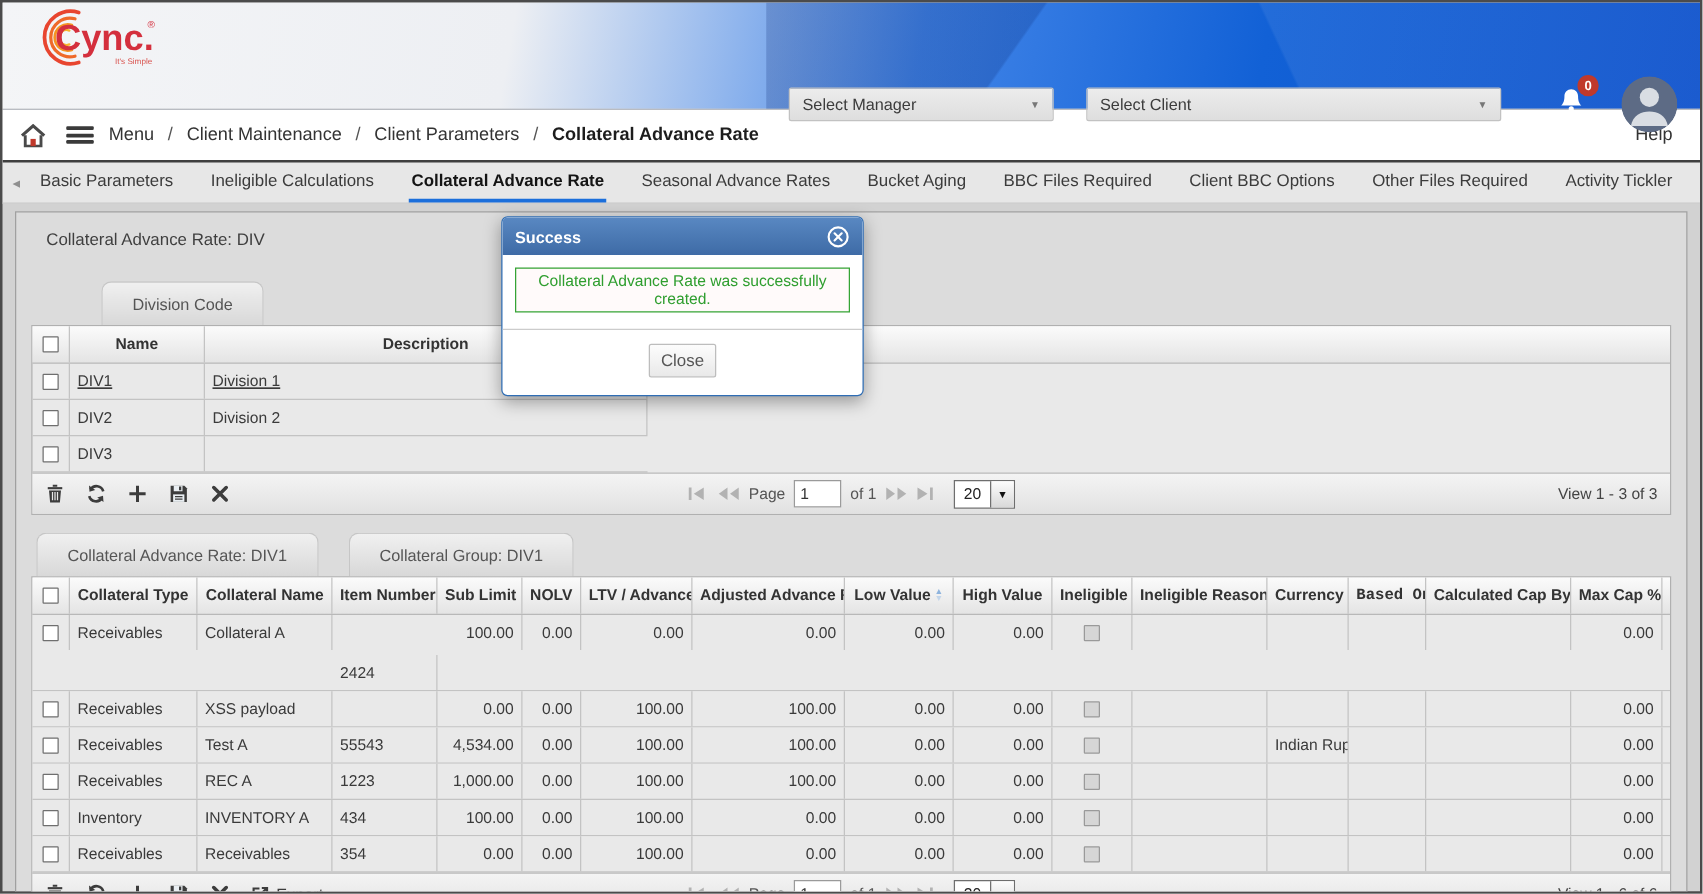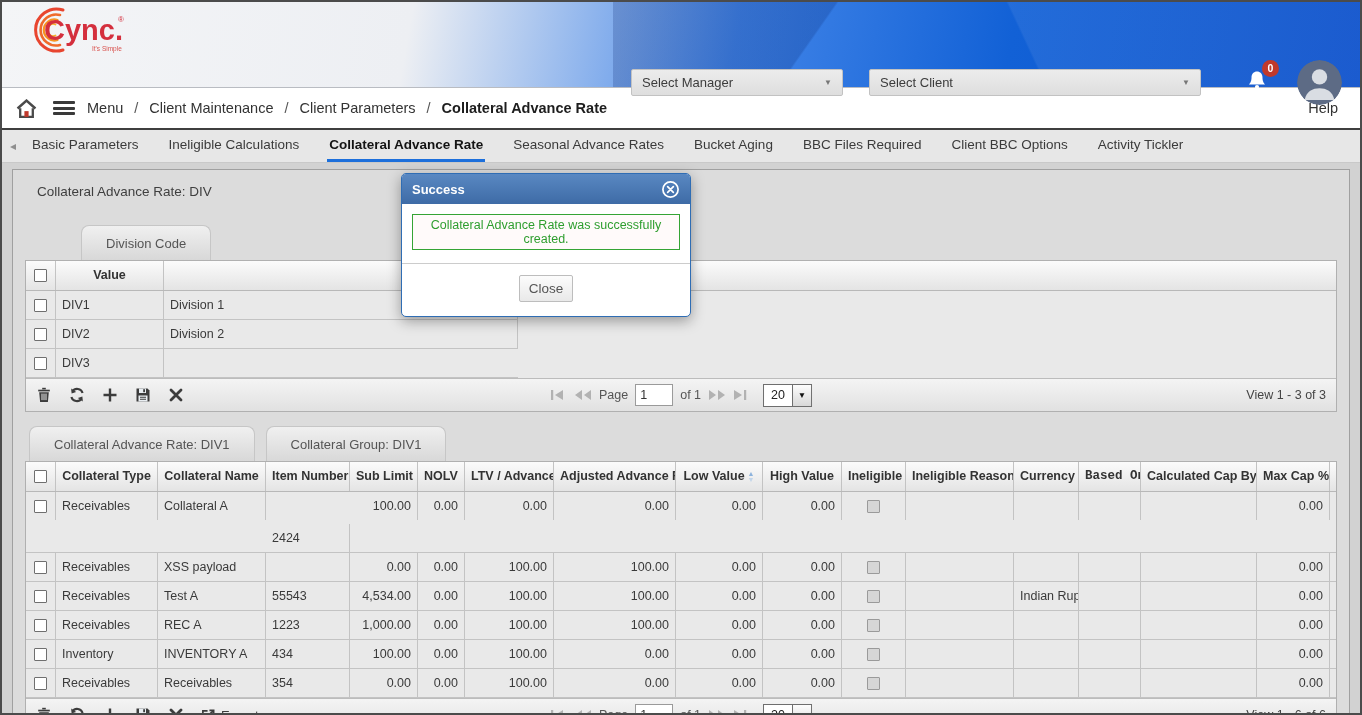--- a/index.html
+++ b/index.html
@@ -43,21 +43,21 @@
   .ntab { display:flex; align-items:center; cursor:pointer; border-bottom:3px solid transparent; padding:0 2px; white-space:nowrap; }
   .ntab.active { font-weight:bold; color:#141414; border-bottom:3px solid #1c6fdb; }
 
   
   .content { margin:6px 10px 8px 10px; height:548px; background:#dcdcdc; border:1px solid #a0a0a0; padding:8px 12px; position:relative; overflow:hidden; }
   .page-title { font-size:13.5px; color:#3f3f3f; margin:6px 0 0 12px; }
   .sheet-tab { display:inline-flex; align-items:center; justify-content:center; height:35px; padding:0 24px;
     background:linear-gradient(#f0f0f0,#d8d8d8); border:1px solid #c6c6c6; border-bottom:none; border-radius:8px 8px 0 0;
     color:#555; font-size:13px; cursor:pointer; white-space:nowrap; }
   .tab-division { margin:26px 0 0 56px; min-width:113px; }
-  .tabs-row2 { margin:14px 0 0 4px; display:flex; gap:11px; }
+  .tabs-row2 { margin:14px 0 0 4px; display:flex; gap:24px; }
 
   
   .grid { border:1px solid #b0b0b0; background:#e9e9e9; }
   .ghead { display:flex; background:linear-gradient(#fbfbfb,#e4e4e4); border-bottom:1px solid #b8b8b8; }
   .gcell { border-right:1px solid #c3c3c3; padding:0 6px; height:28px; line-height:28px; overflow:hidden; white-space:nowrap;
     font-size:12.5px; color:#3a3a3a; flex:none; }
   .hcell { height:29px; line-height:29px; font-weight:bold; color:#333; text-align:center; cursor:pointer; }
   .hcell.clip { text-align:left; }
   .cbcell { display:flex; align-items:center; justify-content:center; padding:0; }
   .cbx { width:13px; height:13px; background:#fff; border:1px solid #6f6f6f; border-radius:1px; display:inline-block; }
@@ -188,42 +188,46 @@
         <div class="ntab">
           <span>Bucket Aging</span>
         </div>
         <div class="ntab">
           <span>BBC Files Required</span>
         </div>
         <div class="ntab">
           <span>Client BBC Options</span>
         </div>
         <div class="ntab">
+          <span>Other Files Required</span>
+        </div>
+        <div class="ntab">
           <span>Activity Tickler</span>
         </div>
       </div>
   </nav>
 
   <main class="content">
     <div class="page-title">Collateral Advance Rate: DIV</div>
 
     <div class="sheet-tab tab-division">Division Code</div>
 
     
     <section class="grid">
       <div class="ghead">
           <div class="gcell hcell cbcell" style="width: 30px;">
             <span class="cbx"></span>
           </div>
-          <div class="gcell hcell" style="width: 108px;">Value</div>
+          <div class="gcell hcell" style="width: 108px;">Name</div>
+          <div class="gcell hcell" style="width: 354px;">Description</div>
           <div class="gcell hcell fillcell"></div>
         </div>
       <div>
           <div class="grow">
-            <div class="rowline" style="width: 492px;">
+            <div class="rowline" style="width: 492px; text-decoration: underline;">
               <div class="gcell cbcell" style="width: 30px;">
                 <span class="cbx"></span>
               </div>
               <div class="gcell al-l" style="width: 108px;">DIV1</div>
               <div class="gcell al-l" style="width: 354px;">Division 1</div>
             </div>
           </div>
           <div class="grow">
             <div class="rowline" style="width: 492px;">
               <div class="gcell cbcell" style="width: 30px;">
@@ -323,21 +327,21 @@
       <div class="sheet-tab">Collateral Group: DIV1</div>
     </div>
 
     
     <section class="grid">
       <div class="ghead">
           <div class="gcell hcell cbcell" style="width: 30px;">
             <span class="cbx"></span>
           </div>
           <div class="gcell hcell" style="width: 102px;"><span>Collateral Type</span></div>
-          <div class="gcell hcell" style="width: 108px;"><span>Collateral Name</span></div>
+          <div class="gcell hcell" style="width: 108px; text-align: right;"><span>Collateral Name</span></div>
           <div class="gcell hcell clip" style="width: 84px;"><span>Item Number</span></div>
           <div class="gcell hcell" style="width: 68px;"><span>Sub Limit</span></div>
           <div class="gcell hcell" style="width: 47px;"><span>NOLV</span></div>
           <div class="gcell hcell clip" style="width: 89px;"><span>LTV / Advance</span></div>
           <div class="gcell hcell clip" style="width: 122px;"><span>Adjusted Advance Rate</span></div>
           <div class="gcell hcell" style="width: 87px;"><span>Low Value</span><span class="sorticons">
               <i class="sa">▲</i>
               <i class="sd">▼</i>
             </span></div>
           <div class="gcell hcell" style="width: 79px;"><span>High Value</span></div>

